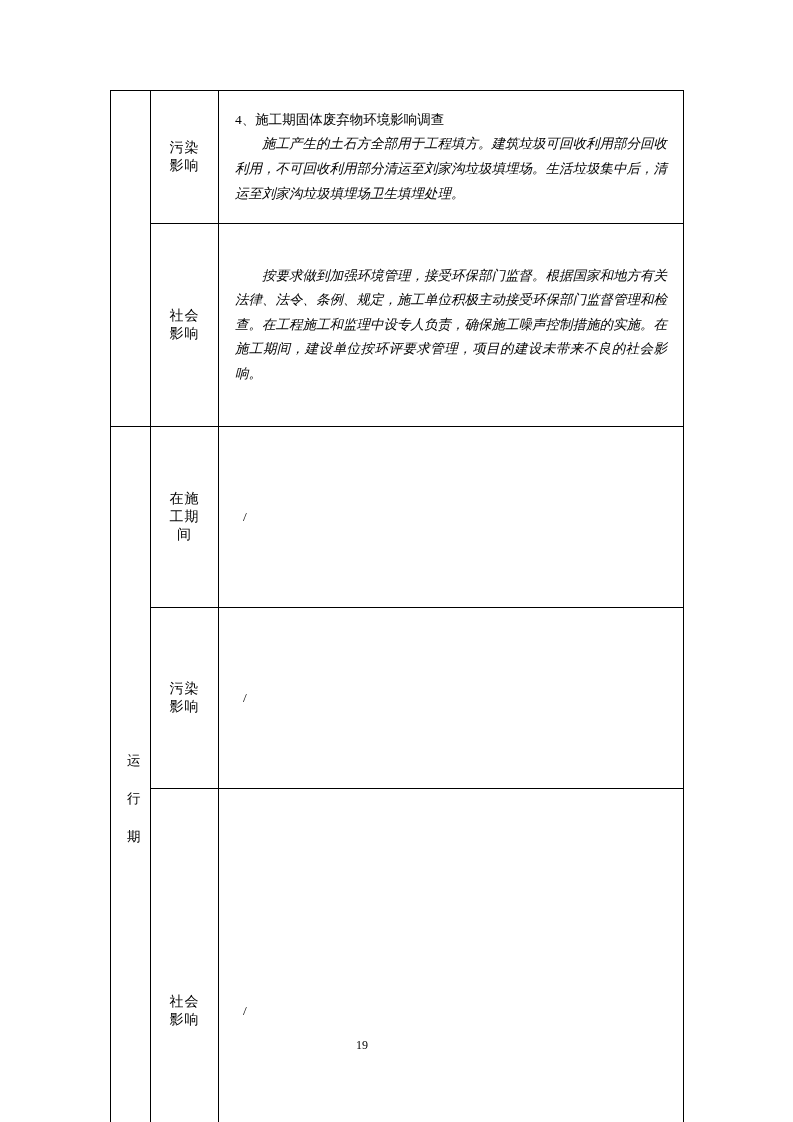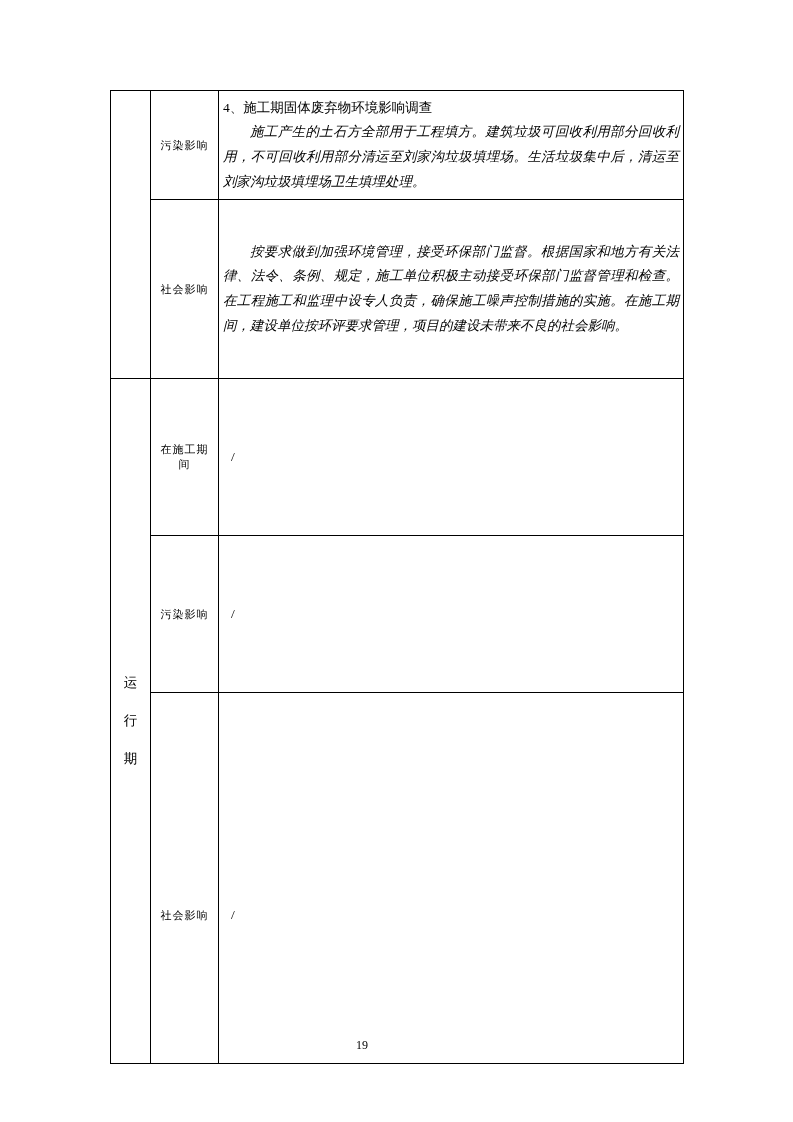--- a/index.html
+++ b/index.html
@@ -20,21 +20,21 @@
     position: absolute;
     left: 110px;
     top: 90px;
     width: 573px;
     border-collapse: collapse;
     table-layout: fixed;
   }
   .doc-table td {
     border: 1px solid #000000;
     vertical-align: middle;
-    padding: 4px;
+    padding: 16px;
   }
   .col-period {
     width: 40px;
   }
   .col-aspect {
     width: 68px;
   }
   .col-content {
     width: 465px;
   }
@@ -43,21 +43,21 @@
     font-size: 13.5px;
     line-height: 38px;
     letter-spacing: 0;
     color: #000000;
   }
   .period-cell .vchar {
     display: block;
   }
   .aspect-cell {
     text-align: center;
-    font-size: 11px;
+    font-size: 14px;
     color: #000000;
     letter-spacing: 1px;
   }
   .content-cell {
     padding: 5px 8px 5px 8px;
     font-size: 13.5px;
     color: #000000;
     line-height: 1.82;
     text-align: justify;
   }

